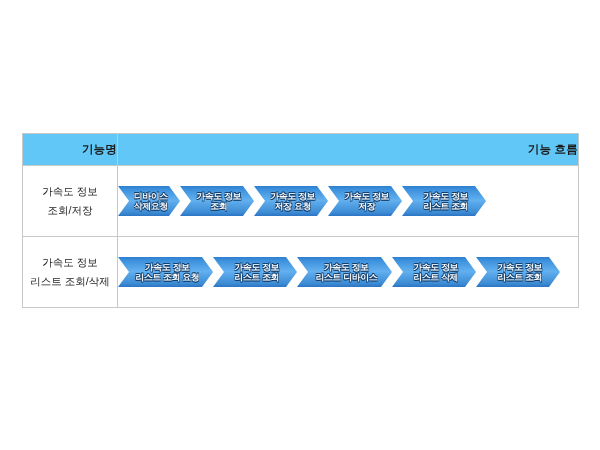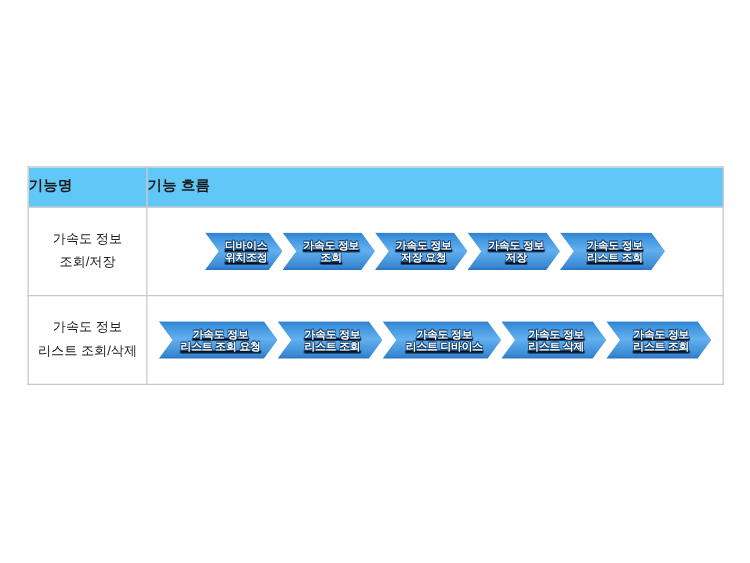--- a/index.html
+++ b/index.html
@@ -36,21 +36,21 @@
     padding: 0;
     vertical-align: middle;
   }
 
   .col-name  { width: 95px; }
   .col-flow  { width: 461px; }
 
   .hdr {
     background: #61c7f7;
     height: 31px;
-    text-align: left;
+    text-align: right;
     font-size: 11.5px;
     font-weight: bold;
     color: #1b1b1b;
     letter-spacing: .2px;
     margin-top: 32px;
   }
 
   .hdr-cell-inner {
     display: block;
     line-height: 31px;
@@ -66,24 +66,23 @@
   .row-label .ln { display: block; white-space: nowrap; }
 
   .flow-cell {
     height: 70px;
     padding: 0 7px;
   }
 
   .chev-row {
     display: flex;
     align-items: center;
-    justify-content: center;
+    justify-content: flex-start;
     height: 70px;
     width: 100%;
-    text-decoration: underline;
   }
 
   
   .chev {
     position: relative;
     height: 30px;
     display: flex;
     align-items: center;
     justify-content: center;
     box-sizing: border-box;
@@ -151,21 +150,21 @@
         <td class="row-label">
           <span class="ln">가속도 정보</span>
           <span class="ln">조회/저장</span>
         </td>
         <td class="flow-cell">
           <div class="chev-row">
 
             <div class="chev w-sm">
               <span class="chev-label">
                 <span class="ln">디바이스</span>
-                <span class="ln">위치조정</span>
+                <span class="ln">삭제요청</span>
               </span>
             </div>
 
             <div class="chev w-md">
               <span class="chev-label">
                 <span class="ln">가속도 정보</span>
                 <span class="ln">조회</span>
               </span>
             </div>
 

